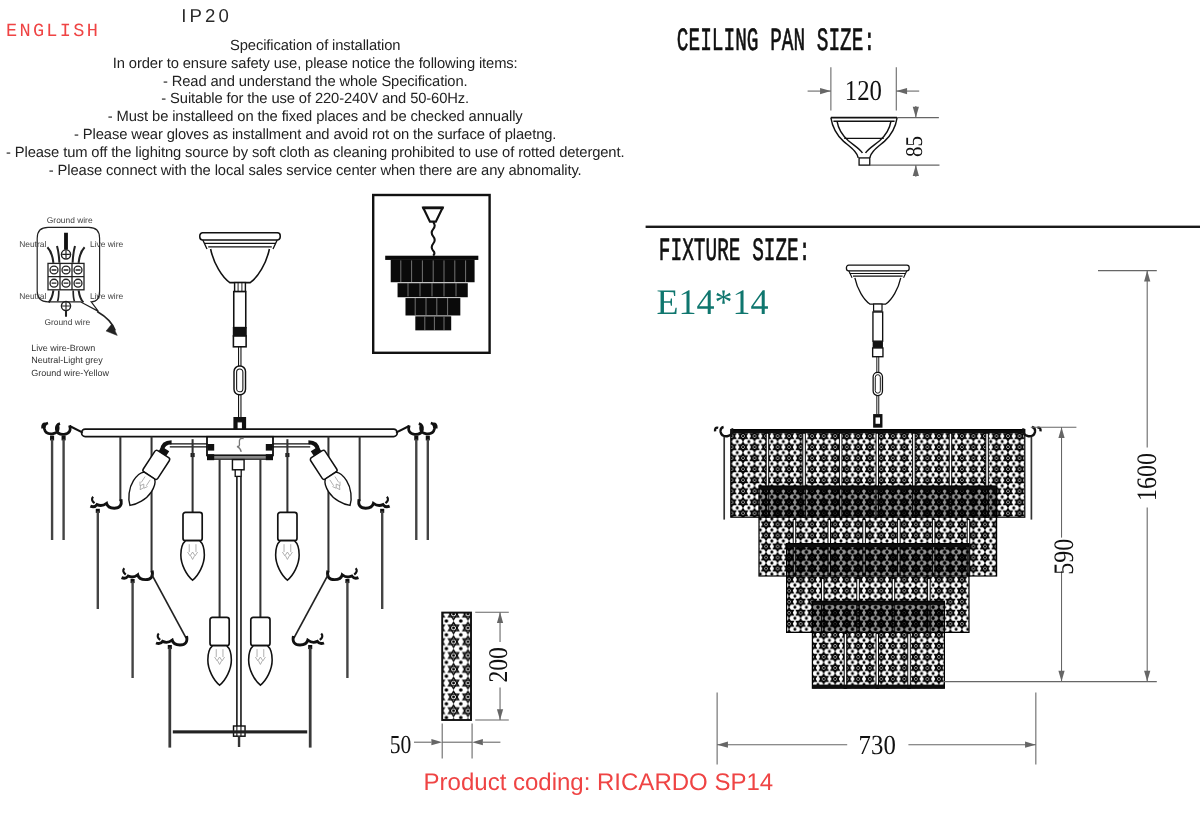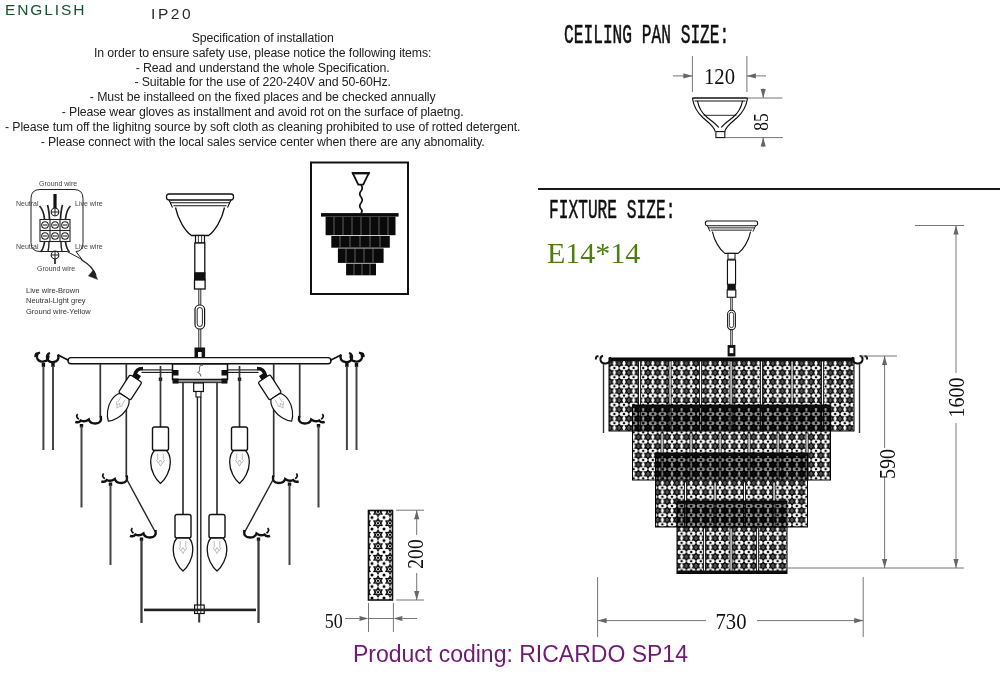--- a/index.html
+++ b/index.html
@@ -2,26 +2,26 @@
 <html><head>
 <meta charset="utf-8">
 <style>
   html,body{margin:0;padding:0;}
   body{width:1000px;height:690px;position:relative;background:#fff;
        font-family:"Liberation Sans",sans-serif;color:#1a1a1a;overflow:hidden;}
   .abs{position:absolute;}
   .spec{font-size:12.3px;line-height:14.8px;letter-spacing:-0.1px;color:#222;}
   .cad{font-family:"Liberation Mono",monospace;font-size:27px;transform:scaleX(0.60);
        transform-origin:0 0;white-space:nowrap;color:#111;font-weight:400;-webkit-text-stroke:0.55px #111;}
-  .ser{font-family:"Liberation Serif",serif;color:#4d7c0f;}
+  .ser{font-family:"Liberation Serif",serif;color:#0f766e;}
 </style>
 </head>
 <body>
 
-<div class="abs" style="left:5px;top:1px;font-size:15.5px;letter-spacing:1.9px;color:#14532d;">ENGLISH</div>
+<div class="abs" style="left:5px;top:17px;font-size:15.5px;letter-spacing:1.9px;color:#ef4444;font-family:Liberation Mono, monospace;">ENGLISH</div>
 
 <div class="abs" style="left:151px;top:5px;font-size:15.5px;letter-spacing:2.6px;color:#2a2a2a;text-align:right;">IP20</div>
 
 <div class="abs spec" style="left:5px;top:31px;text-align:center;">
 Specification of installation<br>
 In order to ensure safety use, please notice the following items:<br>
 - Read and understand the whole Specification.<br>
 - Suitable for the use of 220-240V and 50-60Hz.<br>
 - Must be installeed on the fixed places and be checked annually<br>
 - Please wear gloves as installment and avoid rot on the surface of plaetng.<br>
@@ -30,21 +30,21 @@
 </div>
 
 <div class="abs" style="left:538px;top:188px;width:462px;height:2px;background:#1a1a1a;"></div>
 
 <div class="abs cad" style="left:564px;top:21px;">CEILING PAN SIZE:</div>
 
 <div class="abs cad" style="left:549px;top:196px;">FIXTURE SIZE:</div>
 
 <div class="abs ser" style="left:547px;top:236px;font-size:30px;">E14*14</div>
 
-<div class="abs" style="left:353px;top:641px;font-size:23px;color:#701a75;">Product coding: RICARDO SP14</div>
+<div class="abs" style="left:353px;top:641px;font-size:20px;color:#ef4444;">Product coding: RICARDO SP14</div>
 
 <svg class="abs" style="left:8px;top:160px;" width="112" height="160" viewBox="8 160 112 160">
   <g fill="none" stroke="#222" stroke-width="1">
 
     <path d="M40,189.5 h34 q9,0 9,9 v44 q0,9 -7,9 l6,8 -15,-8 h-27 q-9,0 -9,-9 v-44 q0,-9 9,-9 z"></path>
 
     <path d="M81,259.5 q12,7 15,16" stroke-width="1.4"></path>
     <path d="M93.2,270 l4.5,9.5 -9.3,-3.6 z" fill="#222" stroke-width="0.4"></path>
 
     <g stroke-width="1.1">

